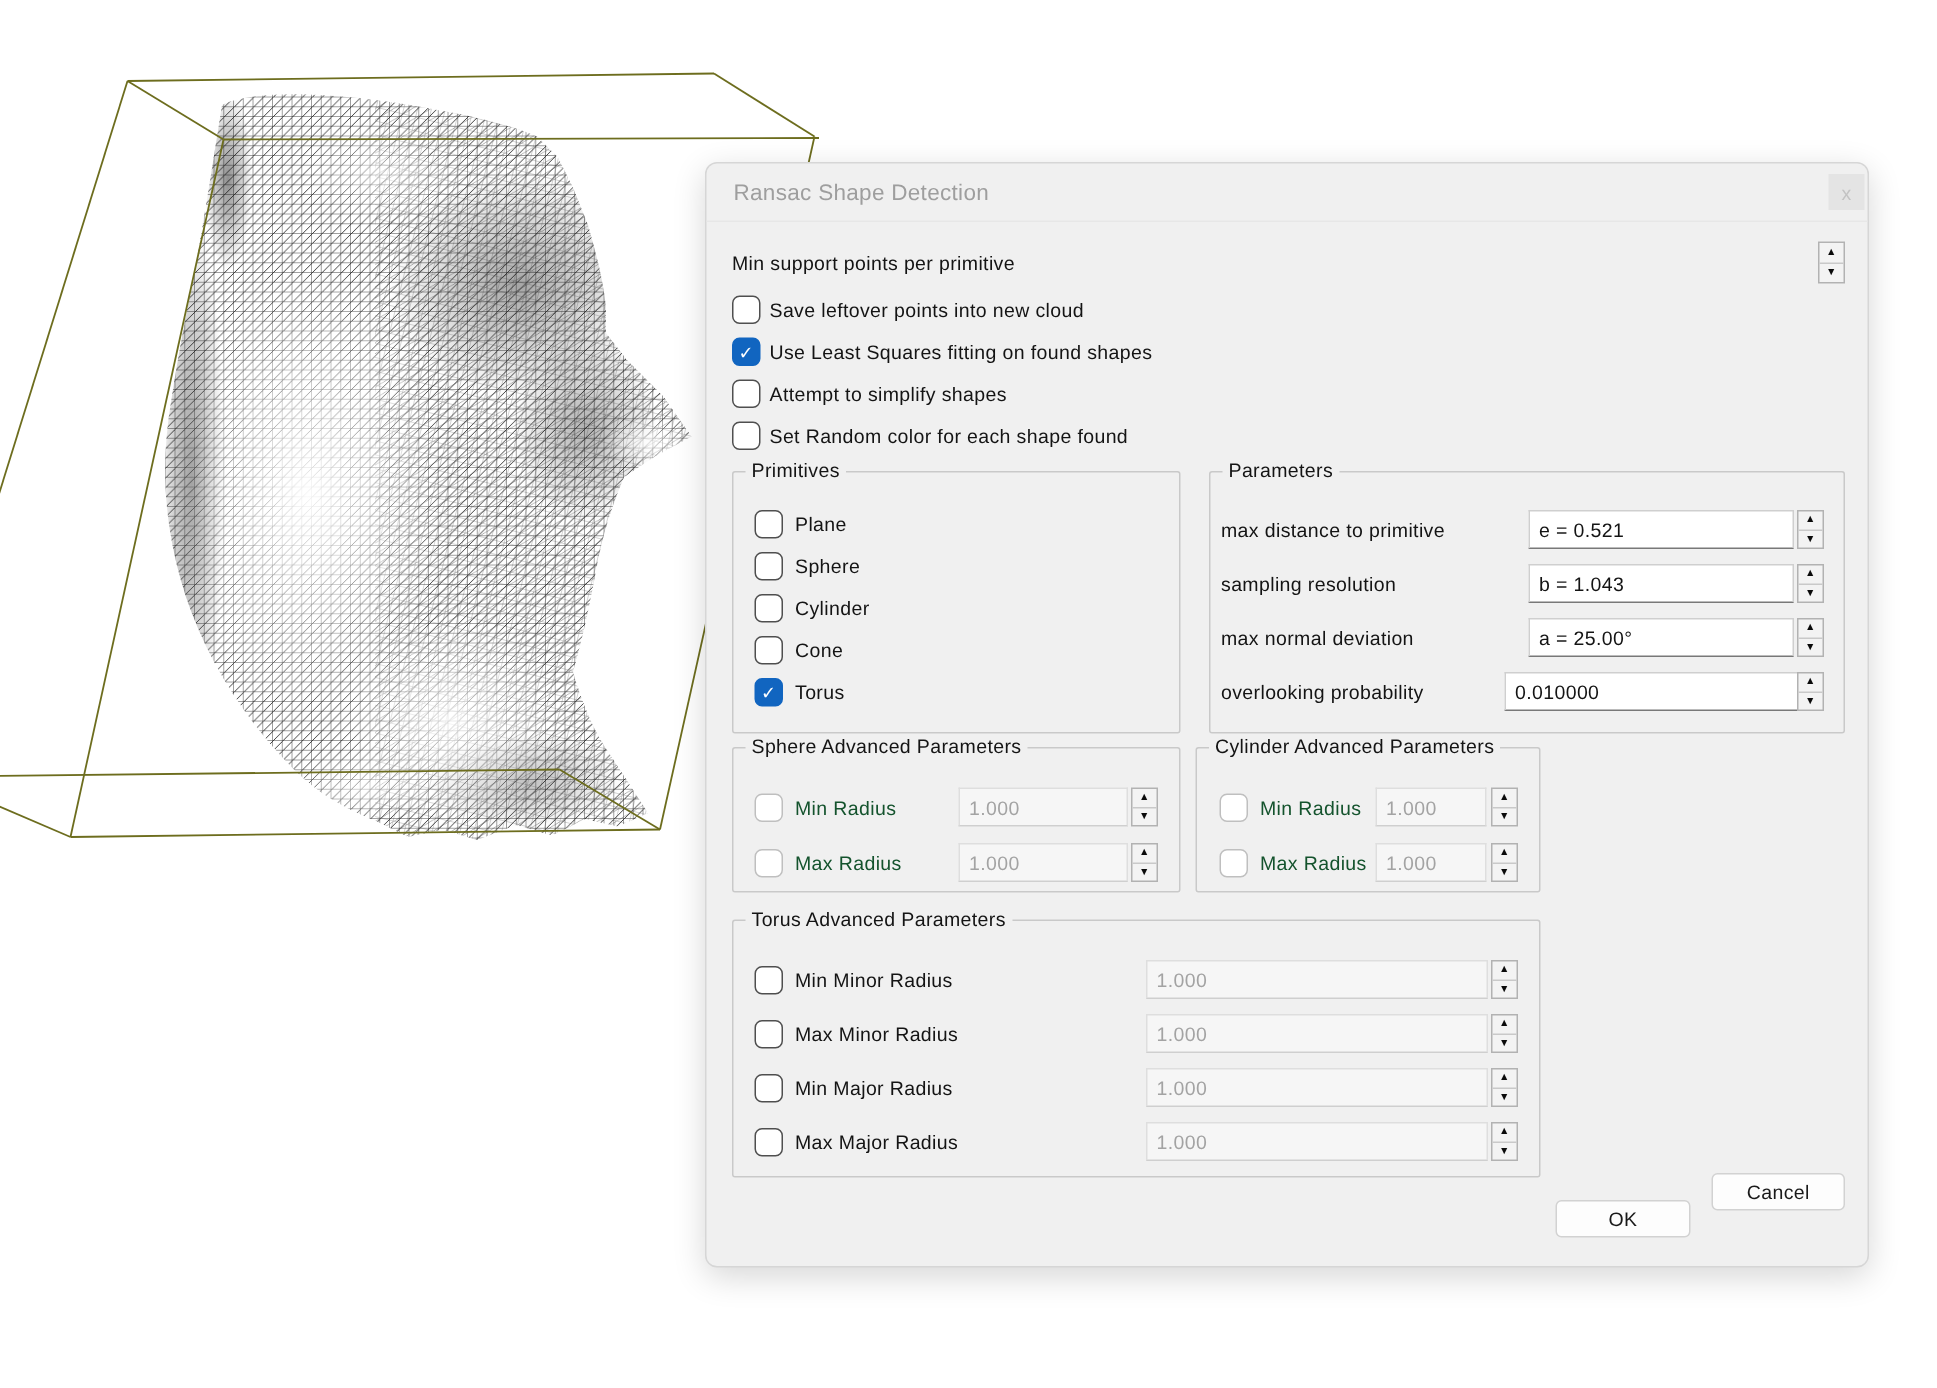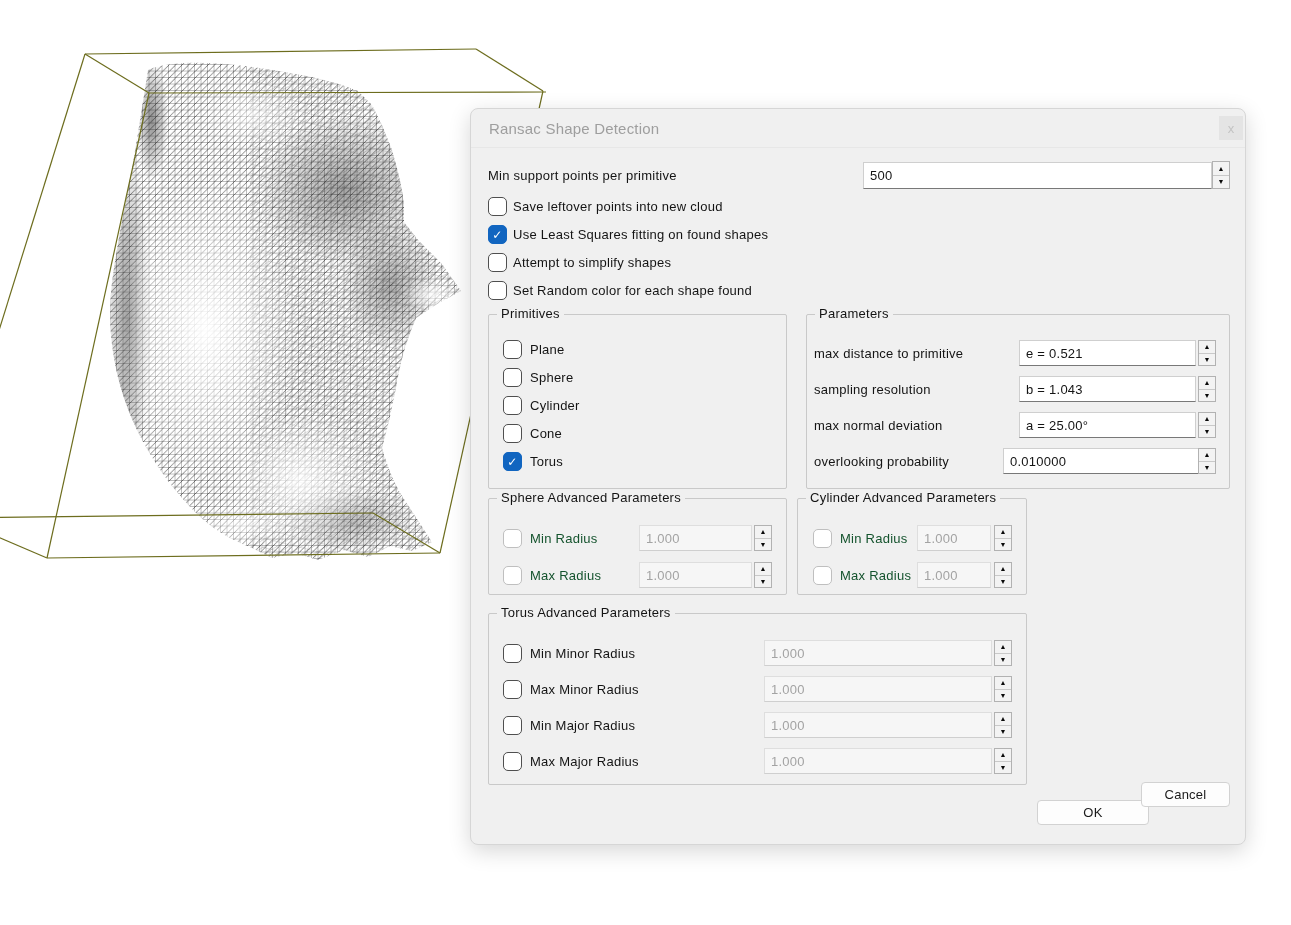--- a/index.html
+++ b/index.html
@@ -49,21 +49,21 @@
   }
   .cb .glyph{display:none;}
   .cb.checked{background:#1165c0;border-color:#1165c0;}
   .cb.checked .glyph{display:block;color:#fff;font-size:12px;line-height:1;}
   .cb.off{border-color:#bfbfbf;}
   
   .group{position:absolute;border:1px solid #c9c9c9;border-radius:2px;box-sizing:border-box;}
   .gtitle{position:absolute;top:-9px;left:8px;background:#f0f0f0;padding:0 4px;white-space:nowrap;}
   
   .btn{
-    width:112px;height:25px;box-sizing:border-box;background:#fdfdfd;border:1px solid #d2d2d2;
+    width:90px;height:25px;box-sizing:border-box;background:#fdfdfd;border:1px solid #d2d2d2;
     border-radius:4px;display:flex;align-items:center;justify-content:center;color:#1a1a1a;
   }
 </style>
 </head>
 <body>
 
 <svg id="scene" viewBox="0 0 1291 925" xmlns="http://www.w3.org/2000/svg">
   <defs>
     <pattern id="mesh1" width="6.5" height="6.5" patternUnits="userSpaceOnUse">
       <path d="M0 6.5 H6.5 M6.5 0 V6.5 M0 6.5 L6.5 0" stroke="#3a3a3a" stroke-width="0.65" fill="none"></path>
@@ -119,21 +119,20 @@
 </svg>
 
 <div class="dlg">
   <div class="abs dtitle">Ransac Shape Detection</div>
   <div class="abs closebtn">
     <span>x</span>
   </div>
   <div class="abs sep"></div>
 
   <div class="abs lbl" style="left:17px;top:57px;">Min support points per primitive</div>
-  <div class="abs field" style="left:392px;top:53px;width:349px;height:27px;">500</div>
   <div class="abs spin" style="left:741px;top:52px;">
     <span>▲</span>
     <span>▼</span>
   </div>
 
   <div class="abs" style="left:17px;top:88px;">
     <span class="cb" style="position:absolute;left:0;top:0;"></span>
     <span class="lbl" style="position:absolute;left:25px;top:0;">Save leftover points into new cloud</span>
   </div>
   <div class="abs" style="left:17px;top:116px;">

